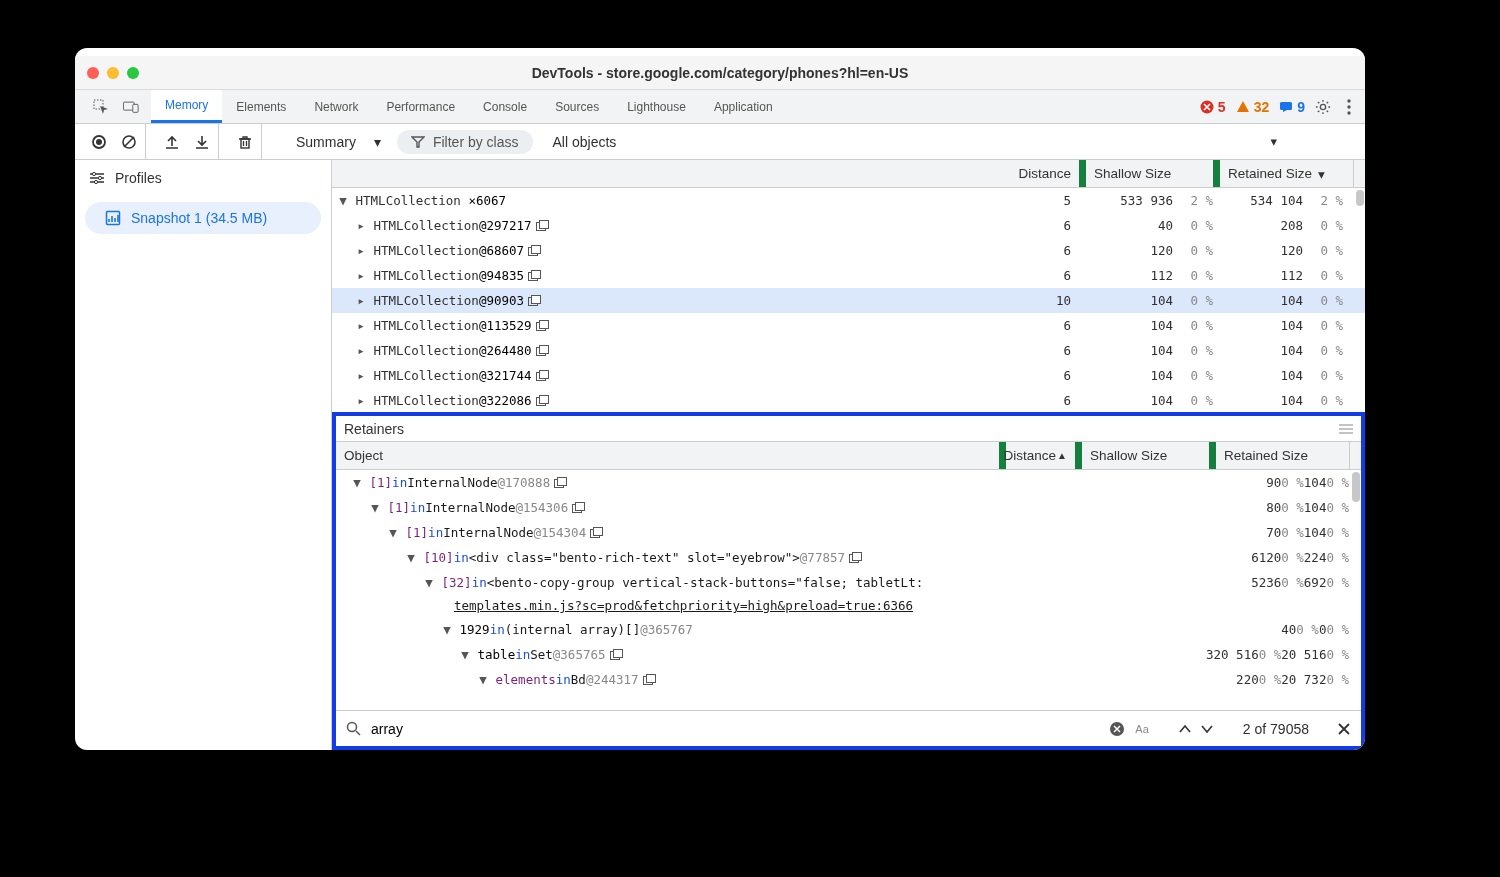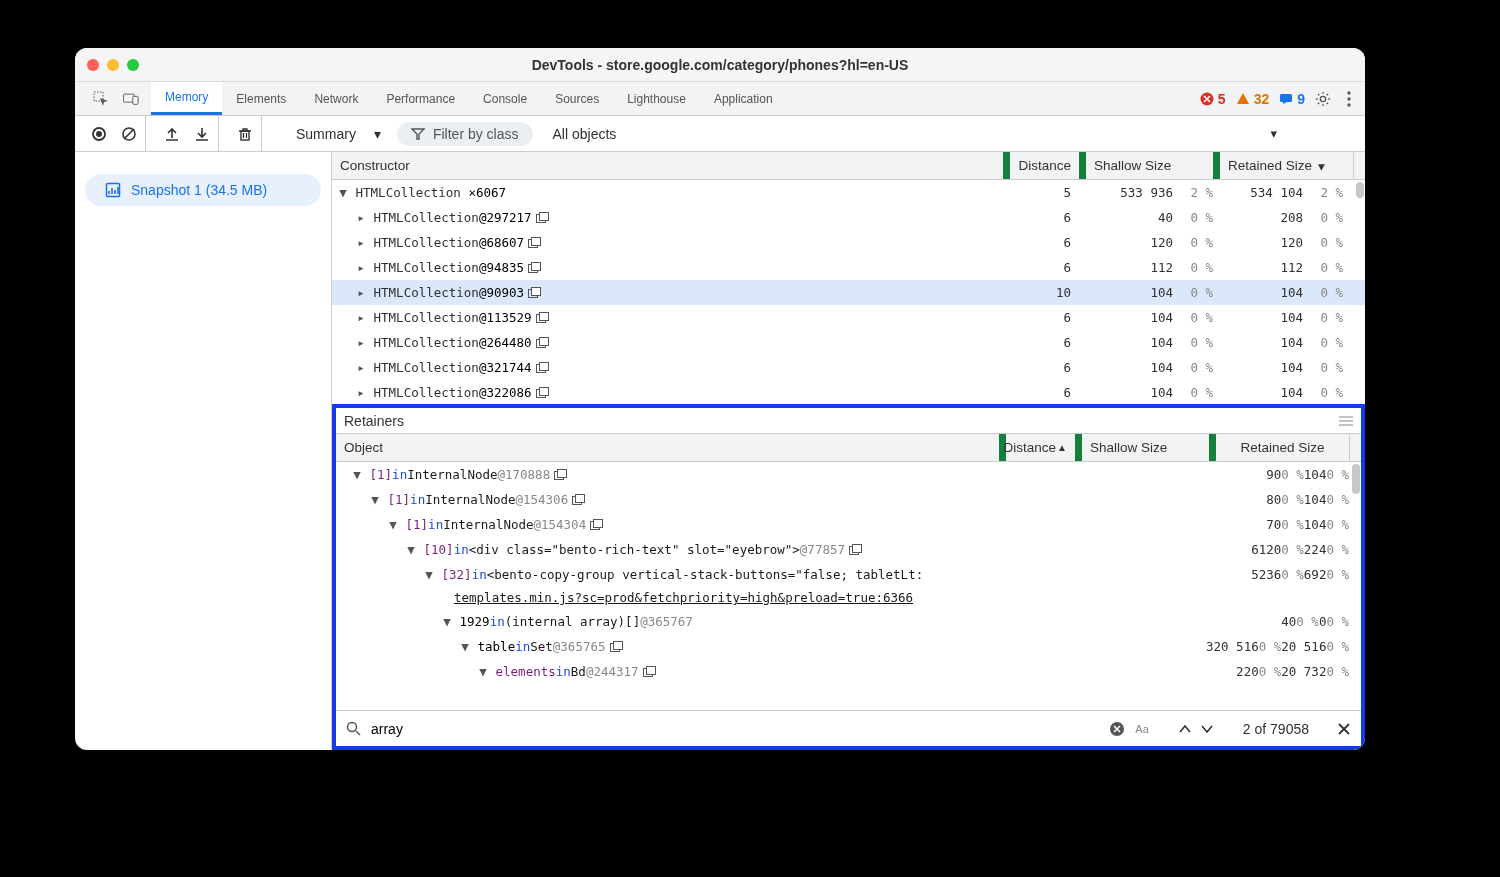--- a/index.html
+++ b/index.html
@@ -1,18 +1,18 @@
 <!DOCTYPE html>
 <html><head>
 <meta charset="utf-8">
 <style>
   * { box-sizing: border-box; margin: 0; padding: 0; }
   body { background: #000; width: 1500px; height: 877px; font-family: -apple-system, 'Helvetica Neue', Arial, sans-serif; font-size: 13px; color: #303030; overflow:hidden; }
   .window { position: absolute; left: 75px; top: 48px; width: 1290px; height: 702px; background: #fff; border-radius: 12px; box-shadow: 0 12px 36px rgba(0,0,0,0.5); overflow: hidden; display:flex; flex-direction:column;}
-  .titlebar { height: 34px; background: #f5f5f5; display:flex; align-items:center; padding: 0 12px; border-bottom:1px solid #dadada;}
+  .titlebar { height: 34px; background: #f5f5f5; display:flex; align-items:center; padding: 0 12px; border-bottom:1px solid #dadada;margin-top:8px;}
   .traffic { display:flex; gap:8px; }
   .dot { width:12px; height:12px; border-radius:50%; }
   .dot.red{background:#ff5f57;} .dot.yellow{background:#febc2e;} .dot.green{background:#28c840;}
   .title { flex:1; text-align:center; font-weight:600; font-size:14px; color:#333;}
   .tabs { height: 34px; background:#f1f3f4; display:flex; align-items:center; border-bottom:1px solid #ccc; padding-left:6px;}
   .tabs .left-icons{display:flex; gap:14px; padding:0 12px;}
   .icn{width:16px;height:16px;display:inline-flex;align-items:center;justify-content:center;}
   .tab{padding:0 14px; height:100%; display:flex; align-items:center; font-size:12px; color:#555; cursor:pointer;}
   .tab.active{color:#1a73e8; border-bottom:3px solid #1a73e8; background:#fff; font-weight:500;}
   .tabs .spacer{flex:1;}
@@ -24,28 +24,28 @@
   .toolbar2{height:36px; border-bottom:1px solid #ccc; display:flex; align-items:center; padding:0 8px; gap:10px;}
   .toolbar2 .grp{display:flex; gap:14px; padding:0 8px; border-right:1px solid #ccc; height:100%; align-items:center;}
   .toolbar2 .grp:last-of-type{border-right:none;}
   .select{display:flex;align-items:center;gap:18px; font-size:14px; padding:0 6px; cursor:pointer;}
   .filter{background:#eceff1;border-radius:16px;padding:4px 14px;display:flex;align-items:center;gap:8px;font-size:14px;color:#555;}
   .body{flex:1; display:flex; min-height:0;}
   .sidebar{width:257px; border-right:1px solid #ccc; padding-top:2px;}
   .side-row{display:flex;align-items:center;gap:10px;padding:8px 14px;font-size:14px;}
   .side-head{font-weight:400;color:#333;}
   .side-sub{font-weight:400;color:#333;padding-left:14px;}
-  .snap-item{display:flex;align-items:center;gap:10px;padding:8px 20px;background:#e8f0fe;border-radius:16px;margin:20px 10px;color:#1a73e8;font-size:14px;}
+  .snap-item{display:flex;align-items:center;gap:10px;padding:8px 20px;background:#e8f0fe;border-radius:16px;margin:8px 10px;color:#1a73e8;font-size:14px;}
   .main{flex:1; display:flex; flex-direction:column; min-width:0;}
   .grid-head{height:28px;background:#f1f3f4;border-bottom:1px solid #ccc;display:flex;font-size:13.5px;color:#333;}
   .gh{display:flex;align-items:center;padding:0 8px;border-left:7px solid #15803d;}
   .gh:first-child{border-left:none;flex:1;}
   .col-dist{width:76px;justify-content:flex-end;}
   .col-ss{width:134px;justify-content:flex-start;}
-  .col-rs{width:140px;justify-content:center;}
+  .col-rs{width:140px;justify-content:flex-start;}
   .rs-wrap{display:flex;align-items:center;gap:6px;width:100%;}
   .rows{height:224px; overflow:hidden; position:relative;}
   .row{height:25px;display:flex;align-items:center;font-family:Menlo,Consolas,monospace;font-size:12.5px;}
   .row .c0{flex:1;display:flex;align-items:center;white-space:nowrap;overflow:hidden;}
   .row .num{text-align:right;padding-right:8px;}
   .row .cdist{width:76px;}
   .row .css{width:134px;display:flex;justify-content:flex-end;gap:6px;}
   .row .crs{width:140px;display:flex;justify-content:flex-end;gap:6px;padding-right:10px;}
   .pct{color:#888;width:34px;text-align:right;}
   .row.sel{background:#dbe7fb;}
@@ -205,34 +205,48 @@
     </div>
     <div class="select" style="margin-left:4px;">
         <span>All objects</span>
       </div>
     <div style="flex:1"></div>
     <span style="padding-right:80px;">▾</span>
   </div>
 
   <div class="body">
     <div class="sidebar">
+      <div class="side-row side-head">
+        <span class="inticon">
+            <svg width="16" height="14">
+              <g stroke="#333" stroke-width="1.4">
+                <line x1="1" y1="3" x2="15" y2="3"></line>
+                <line x1="1" y1="7" x2="15" y2="7"></line>
+                <line x1="1" y1="11" x2="15" y2="11"></line>
+              </g>
+              <circle cx="5" cy="3" r="1.6" fill="#fff" stroke="#333"></circle>
+              <circle cx="11" cy="7" r="1.6" fill="#fff" stroke="#333"></circle>
+              <circle cx="7" cy="11" r="1.6" fill="#fff" stroke="#333"></circle>
+            </svg>
+          </span>
+        <span>Profiles</span>
+      </div>
       <div class="snap-item">
         <span class="inticon">
             <svg width="16" height="16">
               <rect x="1.5" y="1.5" width="13" height="13" rx="1" fill="none" stroke="#1a73e8" stroke-width="1.5"></rect>
               <path d="M4 12 L4 9 M7 12 L7 6 M10 12 L10 8 M13 12 L13 5" stroke="#1a73e8" stroke-width="1.6"></path>
             </svg>
           </span>
         <span><span>Snapshot 1</span> <span>(34.5 MB)</span></span>
       </div>
     </div>
 
     <div class="main">
       <div class="grid-head">
-        <div class="gh">Constructor</div>
         <div class="gh col-dist">Distance</div>
         <div class="gh col-ss">Shallow Size</div>
         <div class="gh col-rs">
             <span class="rs-wrap">
               <span>Retained Size</span>
               <span>▾</span>
             </span>
           </div>
         <div style="width:12px;border-left:1px solid #ccc;"></div>
       </div>

